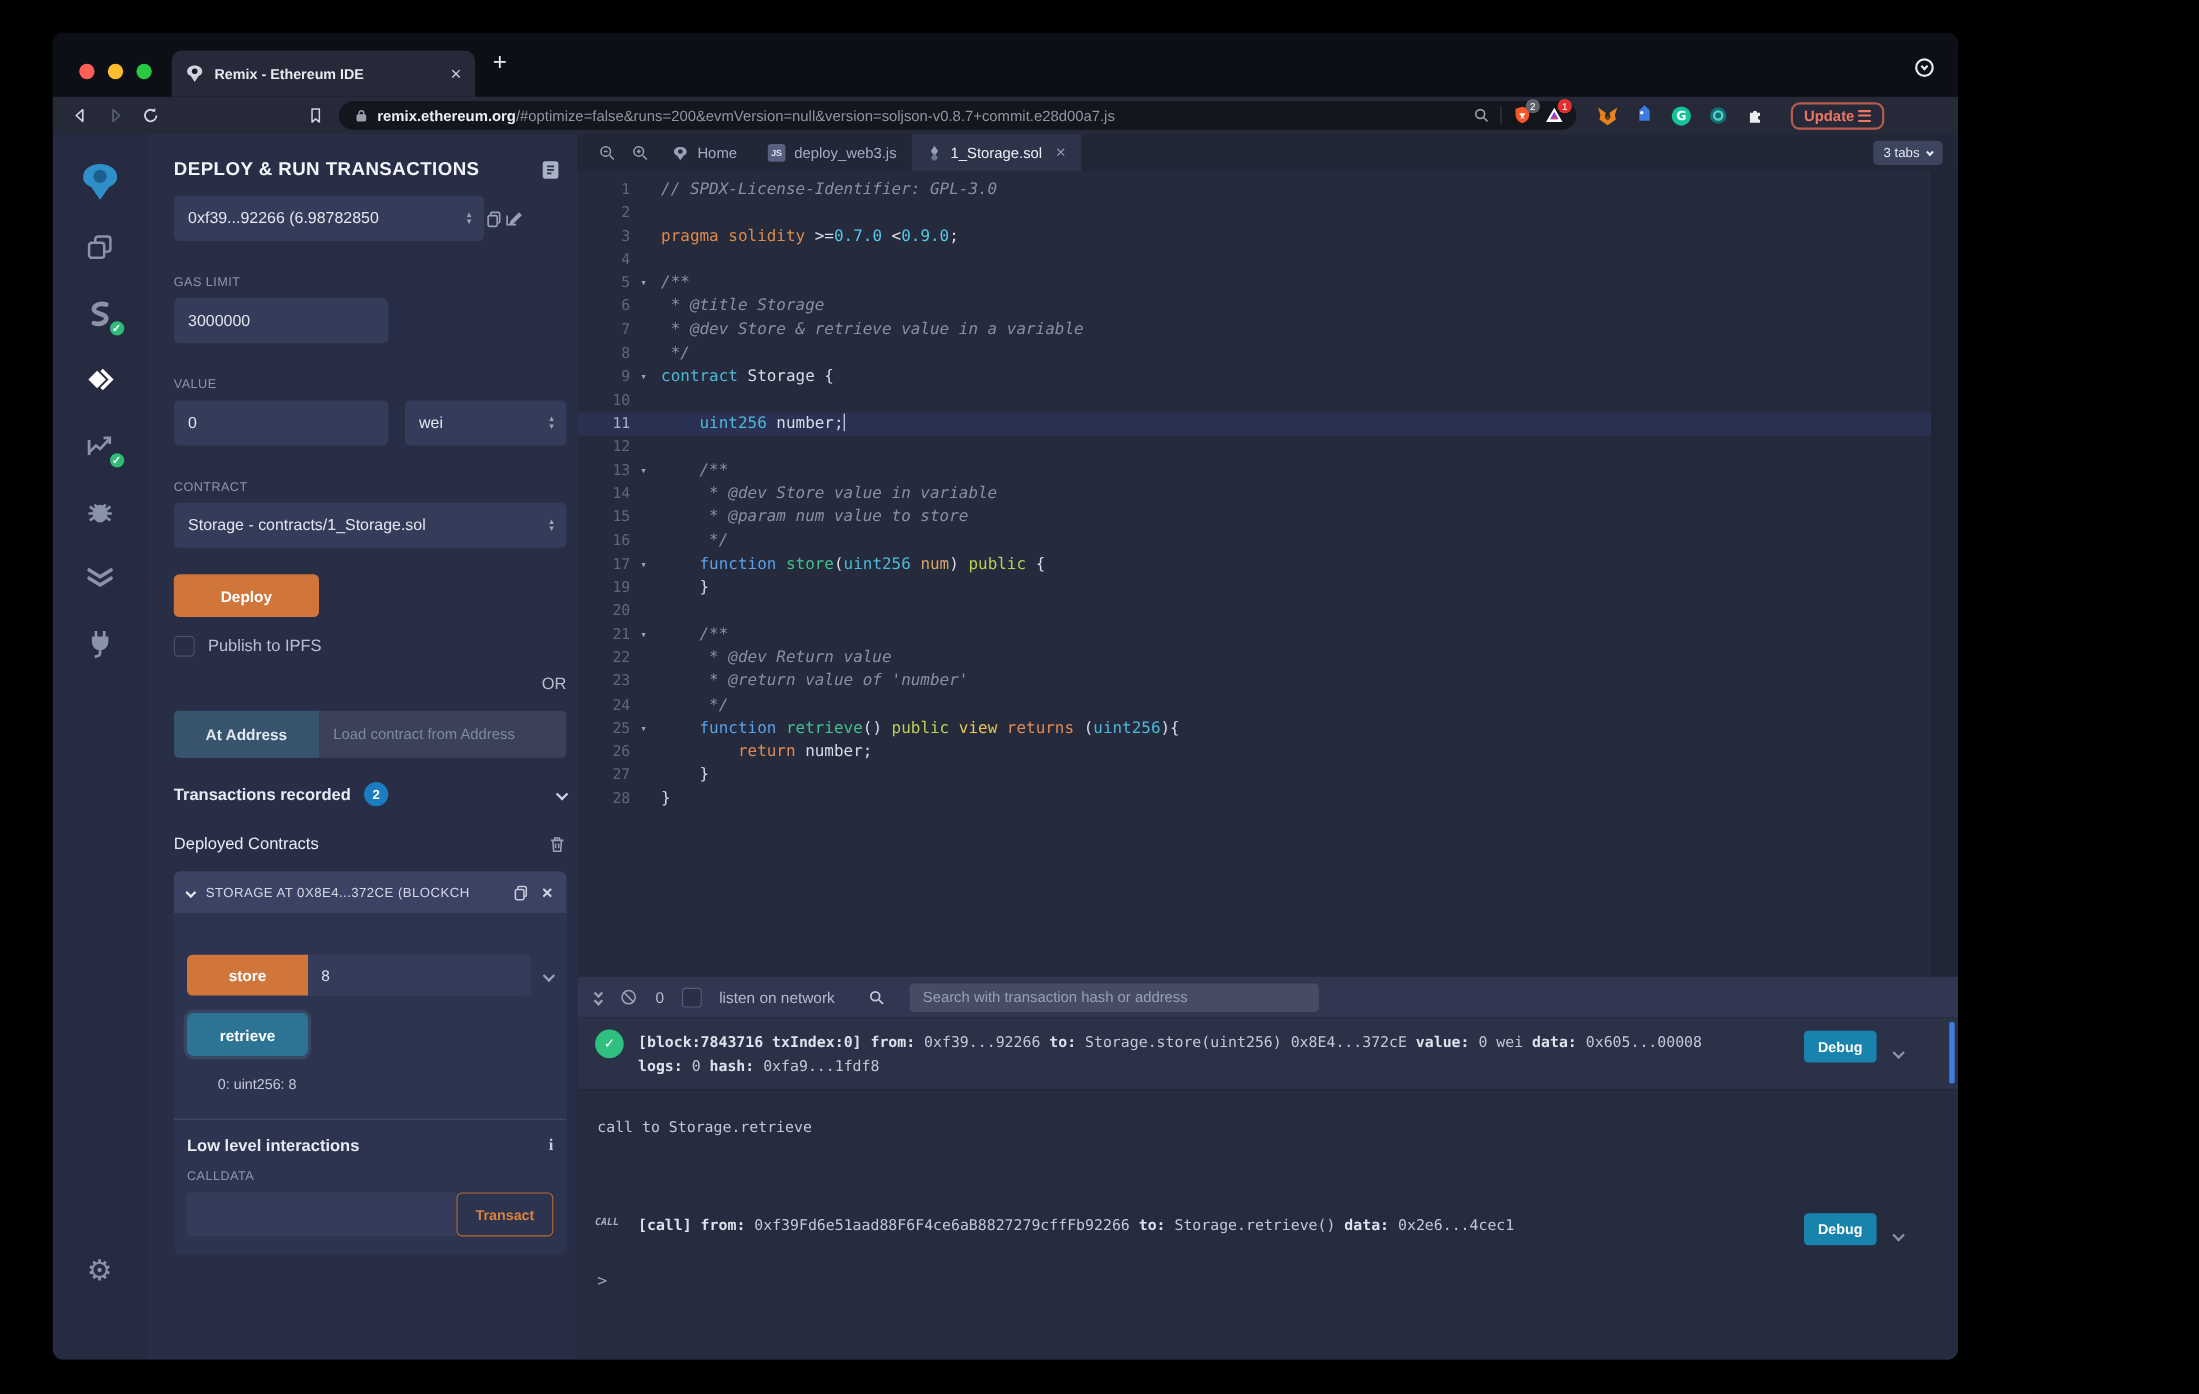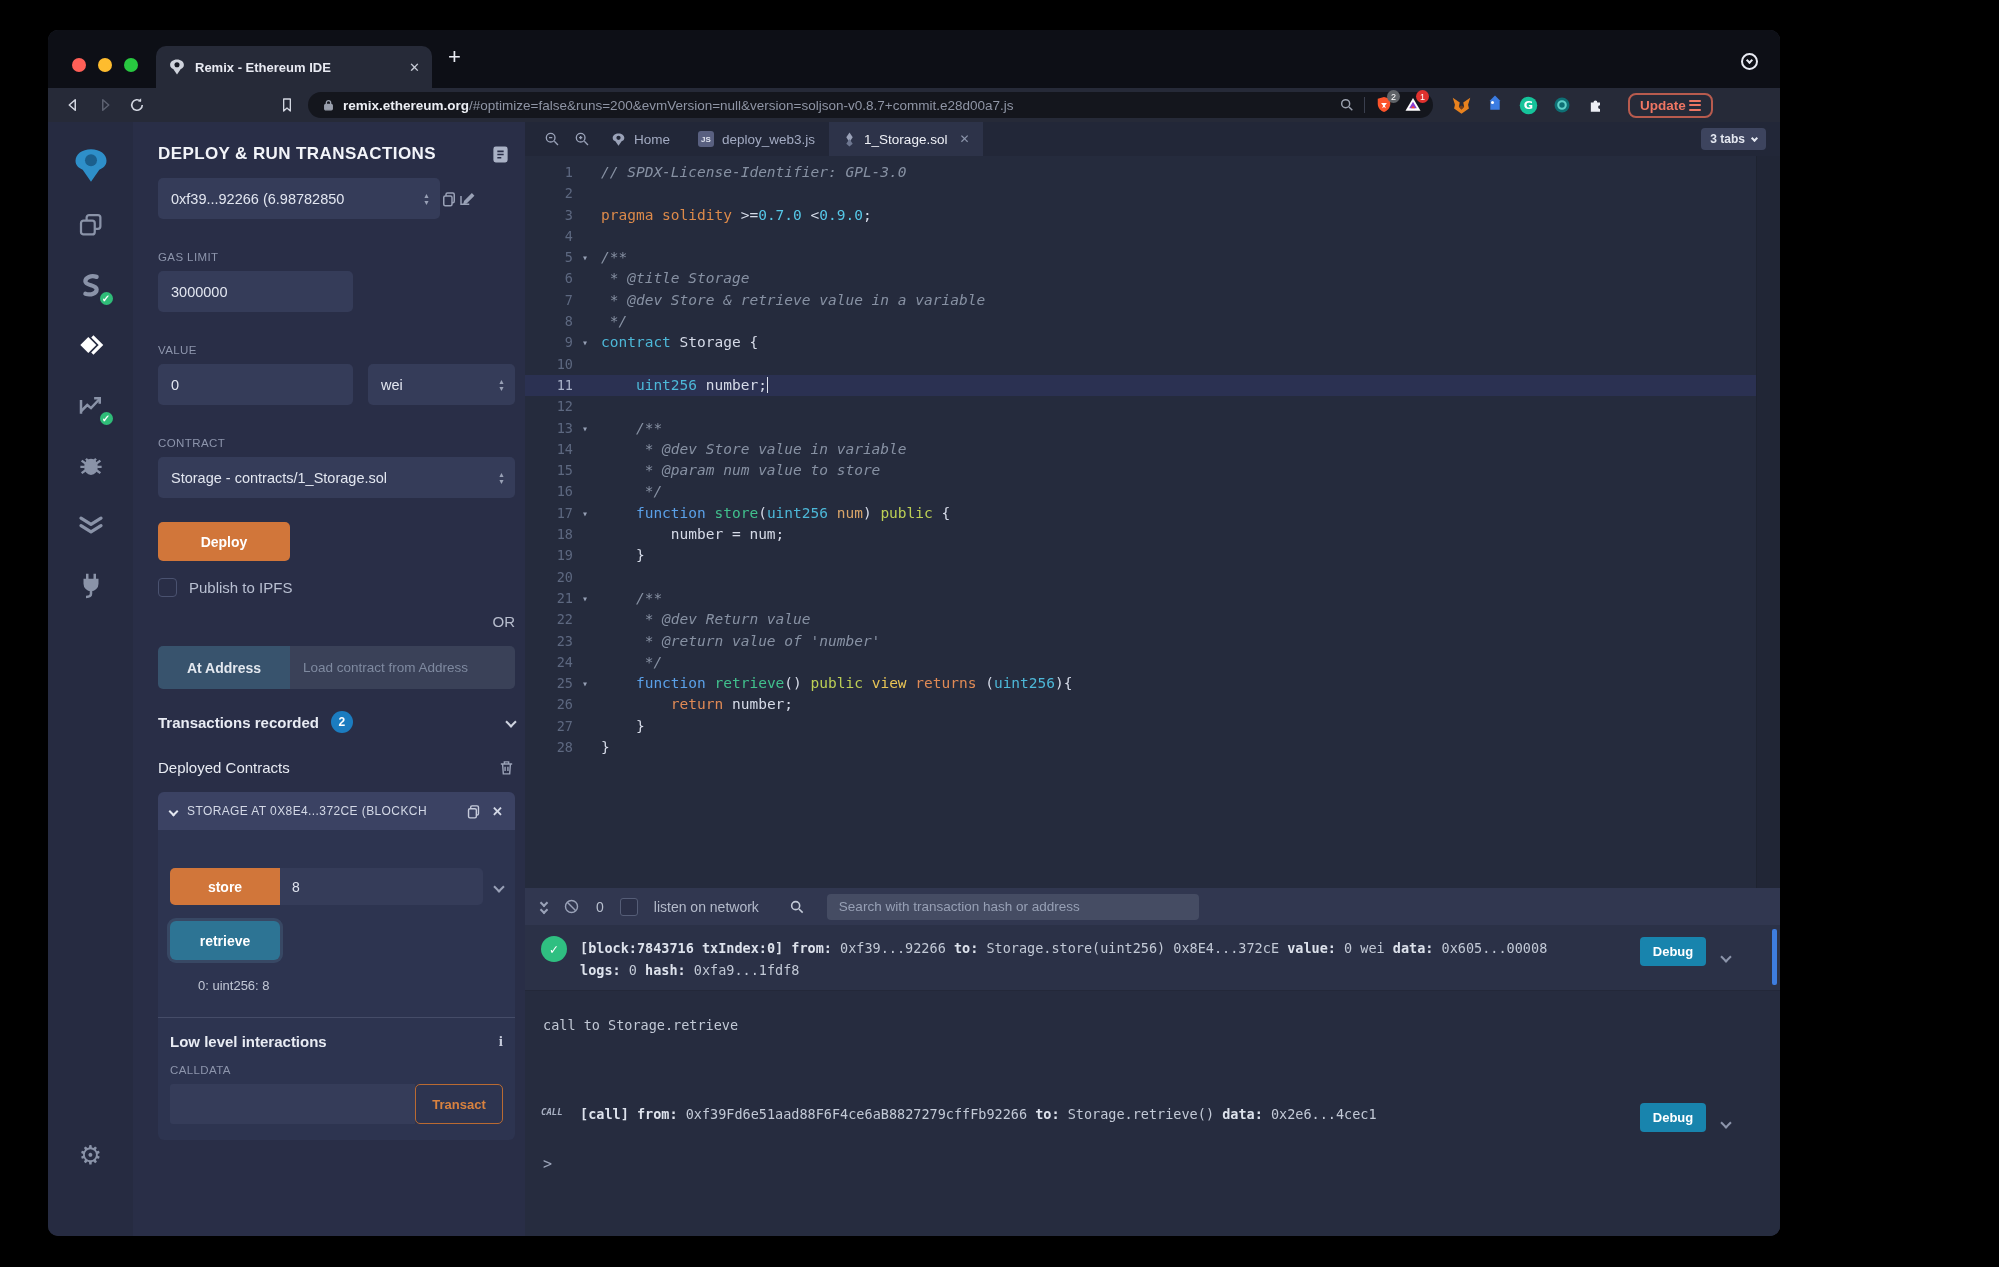--- a/index.html
+++ b/index.html
@@ -125,21 +125,21 @@
   .etabs { height:34px; background:#222738; display:flex; align-items:center; flex:0 0 auto; padding-left:12px; }
   .eic { color:#9aa2b8; margin:0 7px; display:flex; }
   .etab { height:34px; display:flex; align-items:center; gap:8px; padding:0 14px; color:#a3abc2; font-size:13.5px; }
   .etab.active { background:#2d3349; color:#eef0f6; }
   .etab .x { color:#8d96ac; font-size:12px; margin-left:4px; }
   .jsbadge { width:16px; height:16px; background:#596080; border-radius:3px; color:#dfe3ee;
              display:flex; align-items:center; justify-content:center; }
   .jsbadge::before{ content:""; }
   .jsbadge span { font-size:8px; font-weight:bold; }
   .tabcount { margin-left:auto; margin-right:14px; background:#3d445e; border-radius:4px; color:#e3e7f0;
-              font-size:12px; font-weight:bold; padding:4px 9px; display:flex; align-items:center; gap:7px; }
+              font-size:12px; font-weight:normal; padding:4px 9px; display:flex; align-items:center; gap:7px; }
   .tabcount .chev { width:5px; height:5px; border-color:#e3e7f0; margin-top:-2px; }
 
   .editor { flex:1; display:flex; min-height:0; font-family:"DejaVu Sans Mono",monospace; font-size:14.5px; position:relative; }
   .codecol { flex:1; padding-top:6px; overflow:hidden; }
   .cl { display:flex; height:21.3px; line-height:21.3px; white-space:pre; }
   .cl .ln { width:52px; text-align:right; color:#5d6880; font-size:13.5px; flex:0 0 auto; padding-right:4px; }
   .cl .fold { width:16px; color:#96a0b5; font-size:10px; text-align:center; flex:0 0 auto; }
   .cl .ct { padding-left:8px; }
   .cl.cur { background:#2b3152; }
   .cl.cur .ln { color:#aab3c9; }
@@ -530,21 +530,20 @@
             <div class="cl"><span class="ln">8</span><span class="fold"></span><span class="ct"><span class="tk-cm"> */</span></span></div>
             <div class="cl"><span class="ln">9</span><span class="fold">▾</span><span class="ct"><span class="tk-cy">contract</span><span class="tk-pl"> Storage {</span></span></div>
             <div class="cl"><span class="ln">10</span><span class="fold"></span><span class="ct"></span></div>
             <div class="cl cur"><span class="ln">11</span><span class="fold"></span><span class="ct"><span class="tk-pl">    </span><span class="tk-cy">uint256</span><span class="tk-pl"> number;</span><span class="cursor"></span></span></div>
             <div class="cl"><span class="ln">12</span><span class="fold"></span><span class="ct"></span></div>
             <div class="cl"><span class="ln">13</span><span class="fold">▾</span><span class="ct"><span class="tk-pl">    </span><span class="tk-cm">/**</span></span></div>
             <div class="cl"><span class="ln">14</span><span class="fold"></span><span class="ct"><span class="tk-cm">     * @dev Store value in variable</span></span></div>
             <div class="cl"><span class="ln">15</span><span class="fold"></span><span class="ct"><span class="tk-cm">     * @param num value to store</span></span></div>
             <div class="cl"><span class="ln">16</span><span class="fold"></span><span class="ct"><span class="tk-cm">     */</span></span></div>
             <div class="cl"><span class="ln">17</span><span class="fold">▾</span><span class="ct"><span class="tk-pl">    </span><span class="tk-bl">function</span><span class="tk-pl"> </span><span class="tk-fn">store</span><span class="tk-pl">(</span><span class="tk-cy">uint256</span><span class="tk-pr"> num</span><span class="tk-pl">) </span><span class="tk-gr">public</span><span class="tk-pl"> {</span></span></div>
-            <div class="cl"><span class="ln">18</span><span class="fold"></span><span class="ct"><span class="tk-pl">        number = num;</span></span></div>
             <div class="cl"><span class="ln">19</span><span class="fold"></span><span class="ct"><span class="tk-pl">    }</span></span></div>
             <div class="cl"><span class="ln">20</span><span class="fold"></span><span class="ct"></span></div>
             <div class="cl"><span class="ln">21</span><span class="fold">▾</span><span class="ct"><span class="tk-pl">    </span><span class="tk-cm">/**</span></span></div>
             <div class="cl"><span class="ln">22</span><span class="fold"></span><span class="ct"><span class="tk-cm">     * @dev Return value</span></span></div>
             <div class="cl"><span class="ln">23</span><span class="fold"></span><span class="ct"><span class="tk-cm">     * @return value of 'number'</span></span></div>
             <div class="cl"><span class="ln">24</span><span class="fold"></span><span class="ct"><span class="tk-cm">     */</span></span></div>
             <div class="cl"><span class="ln">25</span><span class="fold">▾</span><span class="ct"><span class="tk-pl">    </span><span class="tk-bl">function</span><span class="tk-pl"> </span><span class="tk-fn">retrieve</span><span class="tk-pl">() </span><span class="tk-gr">public</span><span class="tk-pl"> </span><span class="tk-yl">view</span><span class="tk-pl"> </span><span class="tk-o2">returns</span><span class="tk-pl"> (</span><span class="tk-cy">uint256</span><span class="tk-pl">){</span></span></div>
             <div class="cl"><span class="ln">26</span><span class="fold"></span><span class="ct"><span class="tk-pl">        </span><span class="tk-o2">return</span><span class="tk-pl"> number;</span></span></div>
             <div class="cl"><span class="ln">27</span><span class="fold"></span><span class="ct"><span class="tk-pl">    }</span></span></div>
             <div class="cl"><span class="ln">28</span><span class="fold"></span><span class="ct"><span class="tk-pl">}</span></span></div>

